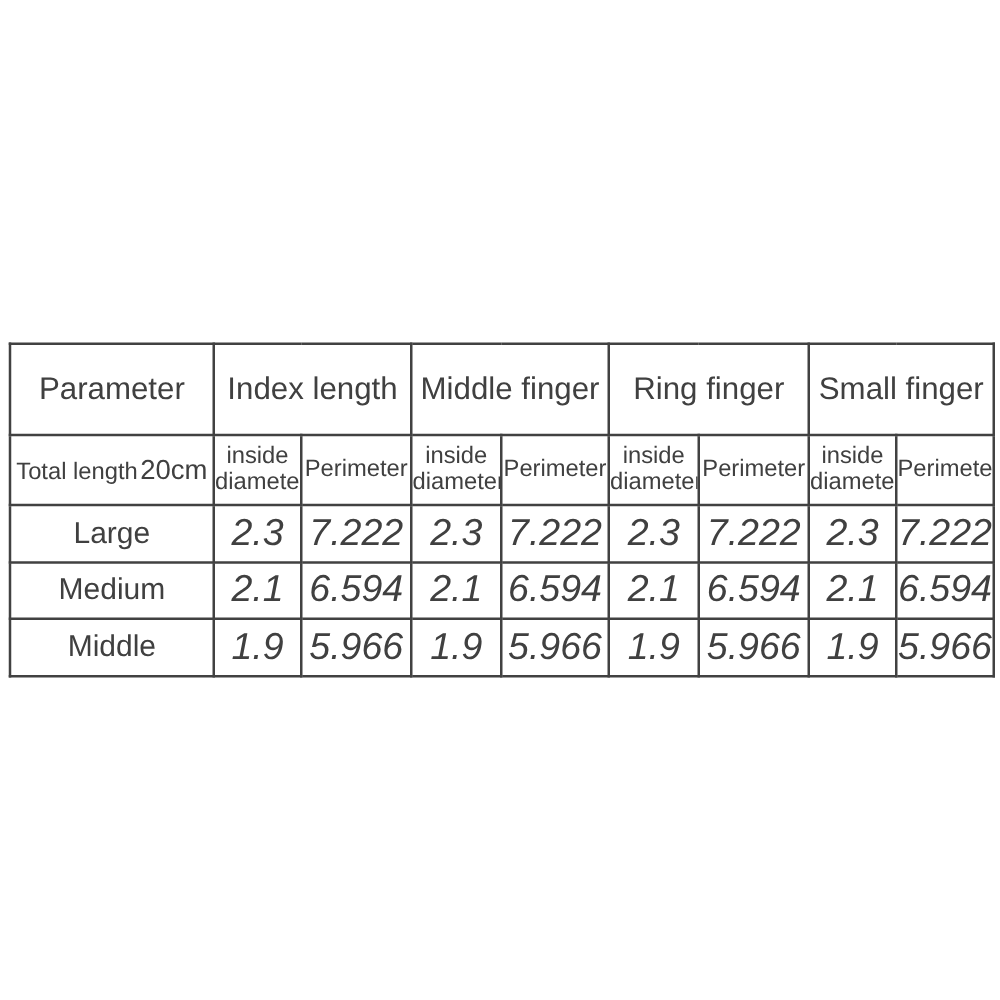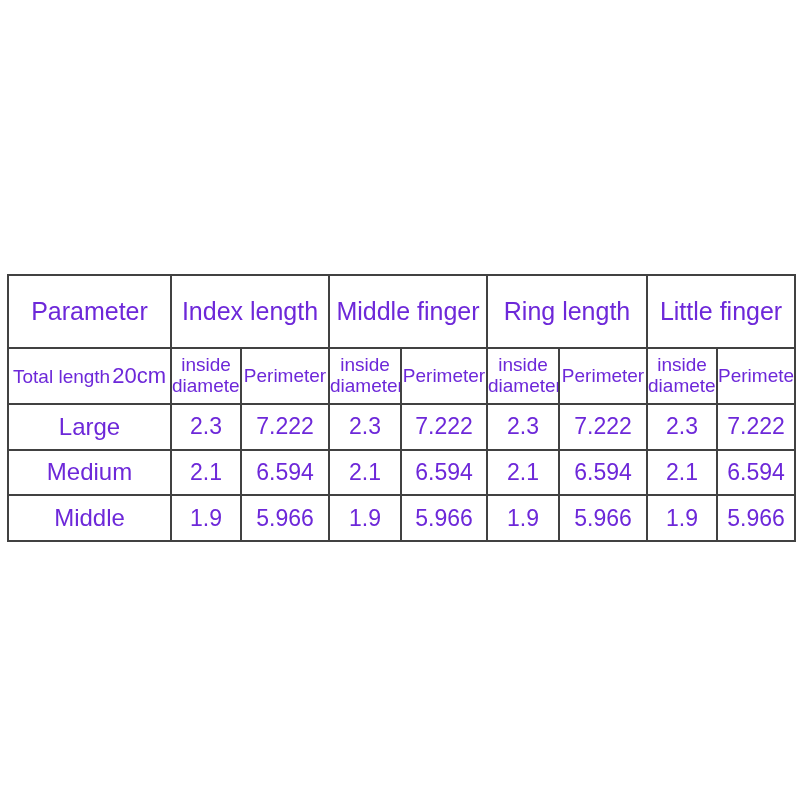--- a/index.html
+++ b/index.html
@@ -6,21 +6,21 @@
     margin: 0;
     padding: 0;
     background: #ffffff;
   }
   .page {
     position: relative;
     width: 800px;
     height: 800px;
     background: #ffffff;
     font-family: "Liberation Sans", sans-serif;
-    color: #6d28d9;
+    color: #404040;
     overflow: hidden;
   }
   table.spec {
     position: absolute;
     left: 7px;
     top: 274px;
     width: 787px;
     height: 268px;
     border-collapse: collapse;
     table-layout: fixed;
@@ -36,21 +36,21 @@
   }
   tr.row-top    { height: 62px; }
   tr.row-sub    { height: 48px; }
   tr.row-data   { height: 39px; }
 
   .hdr-big   { font-size: 25px; letter-spacing: 0px; }
   .lbl-total { font-size: 19px; white-space: nowrap; }
   .lbl-total .val-20 { font-size: 22px; margin-left: 2px; }
   .sub-hdr   { font-size: 19px; line-height: 1.08; }
   .size-cell { font-size: 24px; }
-  .num-cell  { font-size: 23px; }
+  .num-cell  { font-size: 30px; font-style: italic; }
 </style>
 </head>
 <body>
 
 <div class="page">
   <table class="spec">
     <colgroup>
       <col style="width:163px">
       <col style="width:70px">
       <col style="width:88px">
@@ -60,22 +60,22 @@
       <col style="width:88px">
       <col style="width:70px">
       <col style="width:78px">
     </colgroup>
 
     <tbody>
         <tr class="row-top">
       <th class="hdr-big">Parameter</th>
       <th class="hdr-big" colspan="2">Index length</th>
       <th class="hdr-big" colspan="2">Middle finger</th>
-      <th class="hdr-big" colspan="2">Ring length</th>
-      <th class="hdr-big" colspan="2">Little finger</th>
+      <th class="hdr-big" colspan="2">Ring finger</th>
+      <th class="hdr-big" colspan="2">Small finger</th>
     </tr>
 
     <tr class="row-sub">
       <th class="lbl-total"><span>Total length</span><span class="val-20">20cm</span></th>
       <th class="sub-hdr">inside diameter</th>
       <th class="sub-hdr">Perimeter</th>
       <th class="sub-hdr">inside diameter</th>
       <th class="sub-hdr">Perimeter</th>
       <th class="sub-hdr">inside diameter</th>
       <th class="sub-hdr">Perimeter</th>

